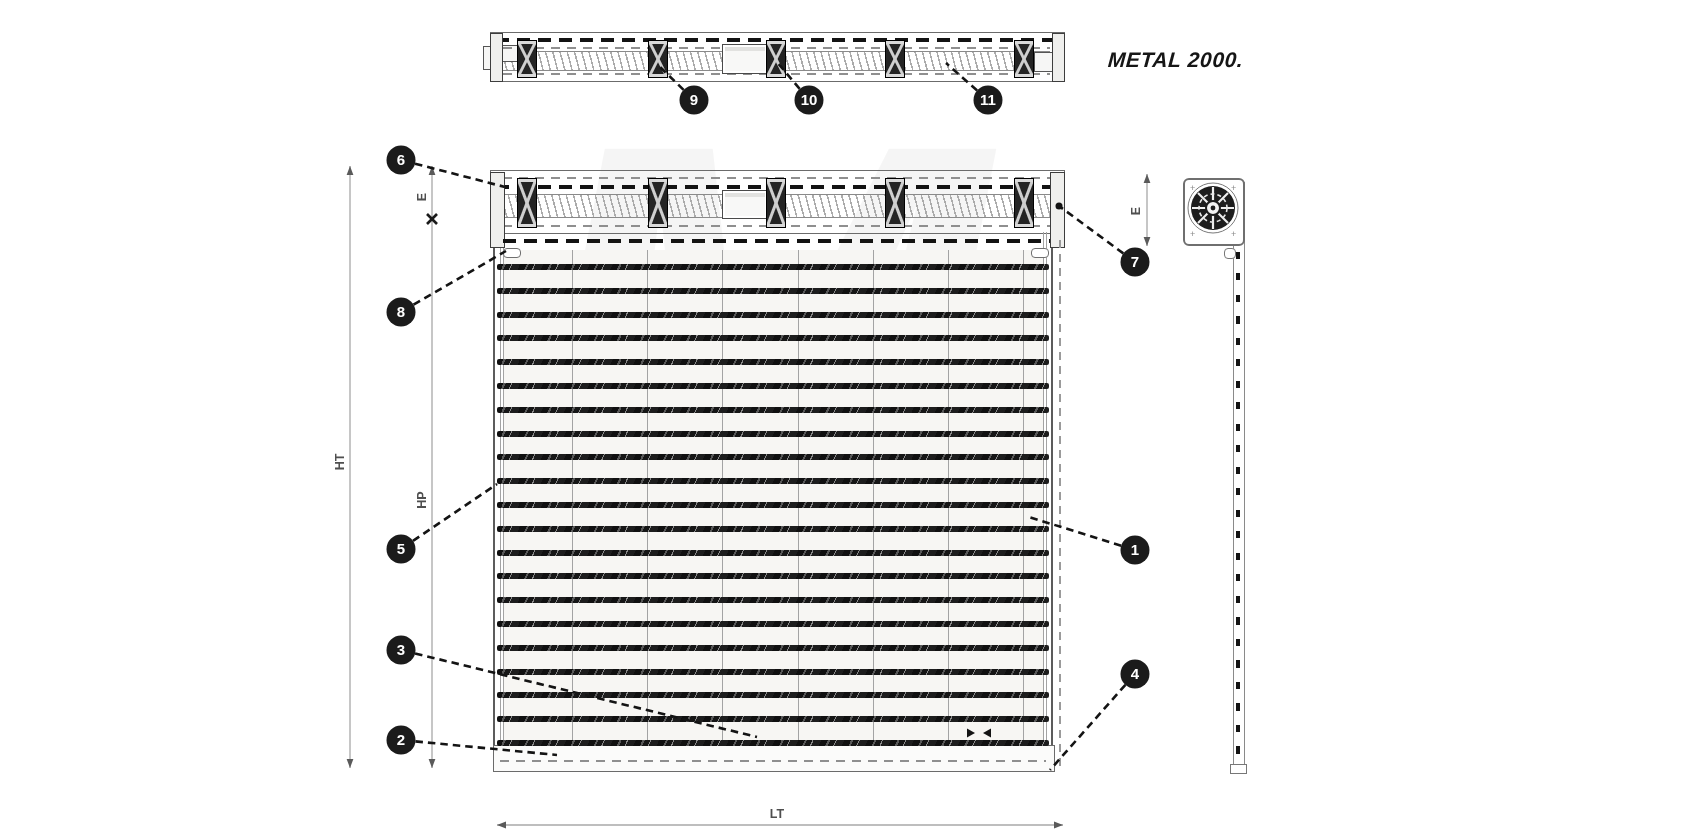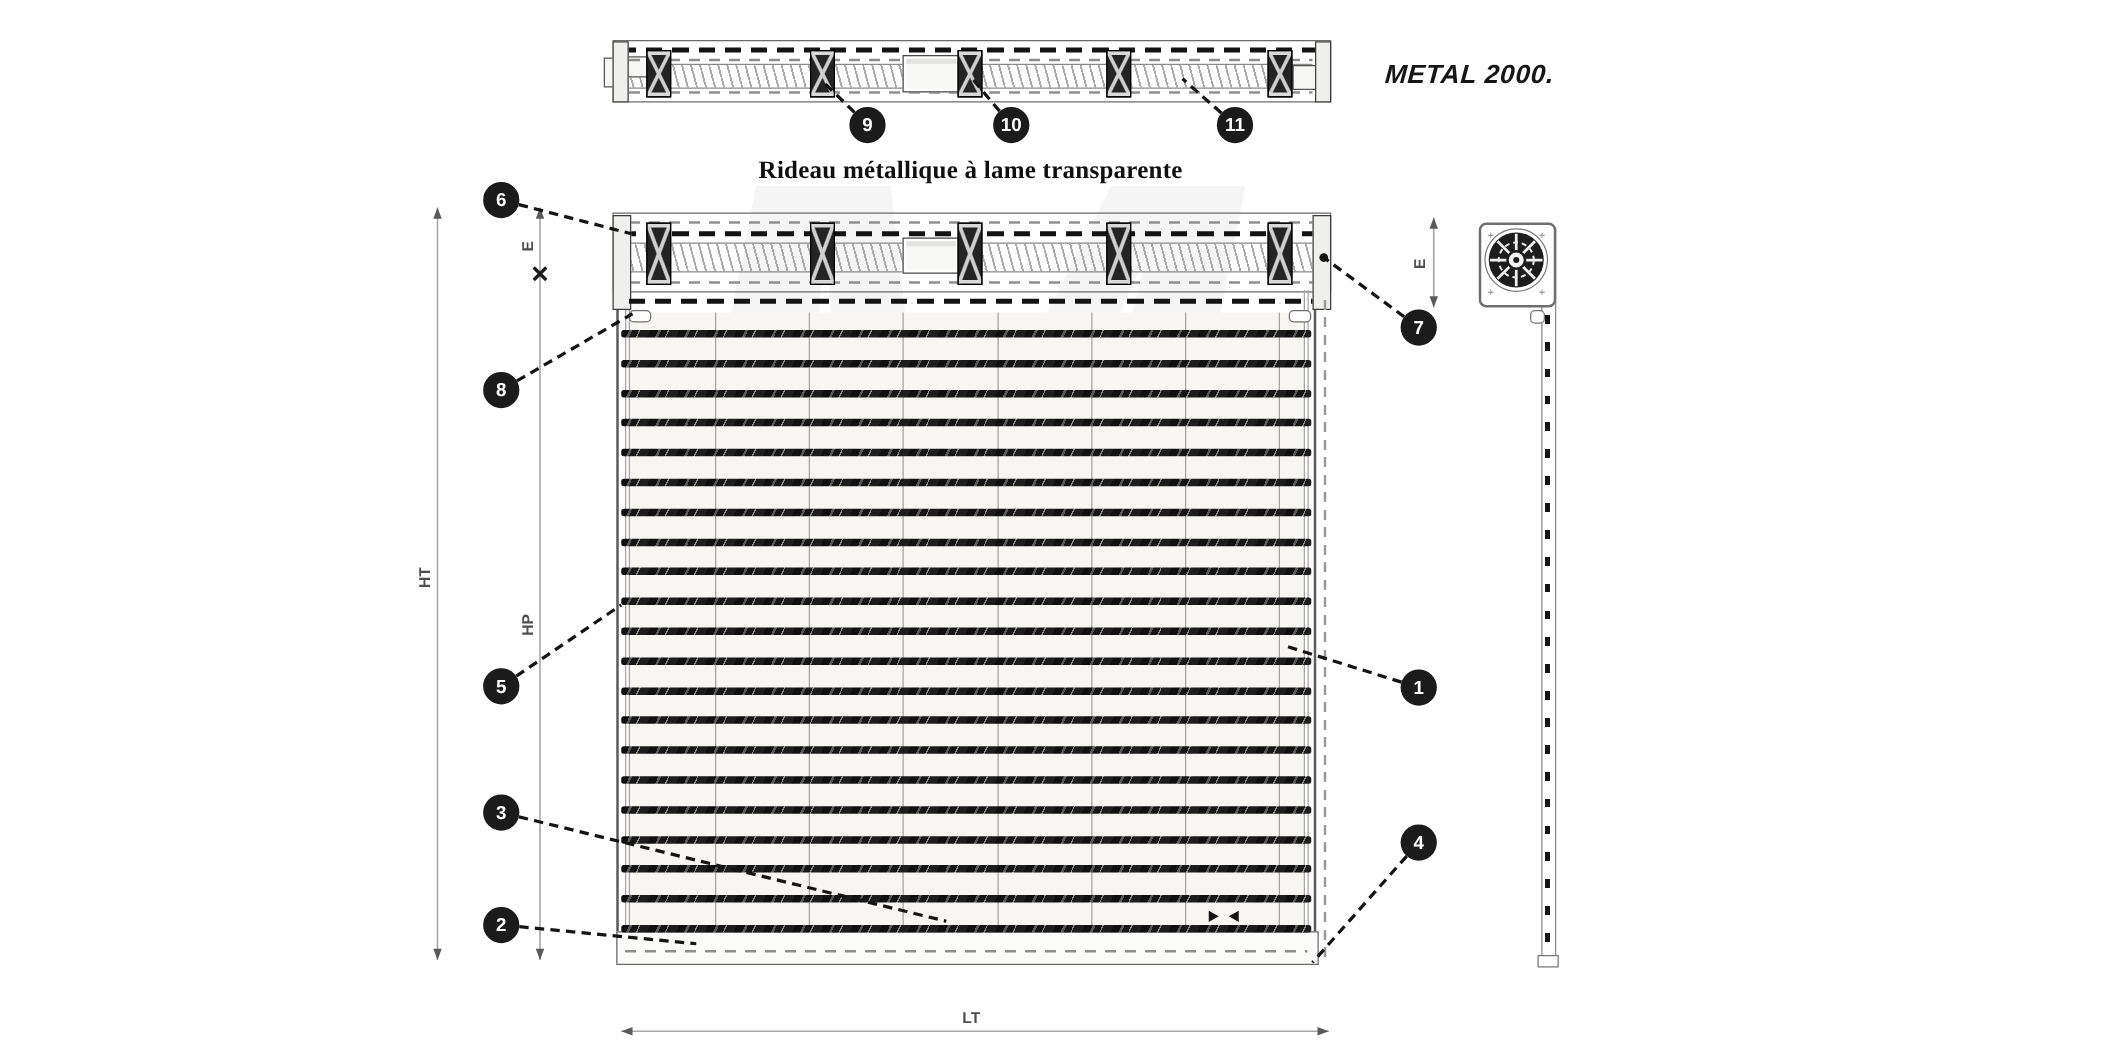--- a/index.html
+++ b/index.html
@@ -73,21 +73,20 @@
     <div class="abs gearbox" style="left:722px;top:44px;width:44px;height:28px;"></div>
     <div id="plan-brackets">
         <div class="abs bracket" style="left: 517px; top: 40px; height: 36px;"></div>
         <div class="abs bracket" style="left: 648px; top: 40px; height: 36px;"></div>
         <div class="abs bracket" style="left: 766px; top: 40px; height: 36px;"></div>
         <div class="abs bracket" style="left: 885px; top: 40px; height: 36px;"></div>
         <div class="abs bracket" style="left: 1014px; top: 40px; height: 36px;"></div>
       </div>
   </div>
 
-  <div class="abs" id="title">Rideau métallique à lame transparente</div>
   <div class="abs" id="logo">METAL 2000.</div>
 
   <div>
 
     <div class="abs frame" style="left:490px;top:170px;width:573px;height:62px;"></div>
     <div class="abs ldash" style="left:503px;top:177px;width:547px;"></div>
     <div class="abs bdash" style="left:496px;top:185px;width:561px;"></div>
     <div class="abs spring" style="left:503px;top:194px;width:547px;height:22px;"></div>
     <div class="abs ldash" style="left:503px;top:225px;width:547px;"></div>
     <div class="abs endplate" style="left:490px;top:172px;width:13px;height:74px;"></div>

